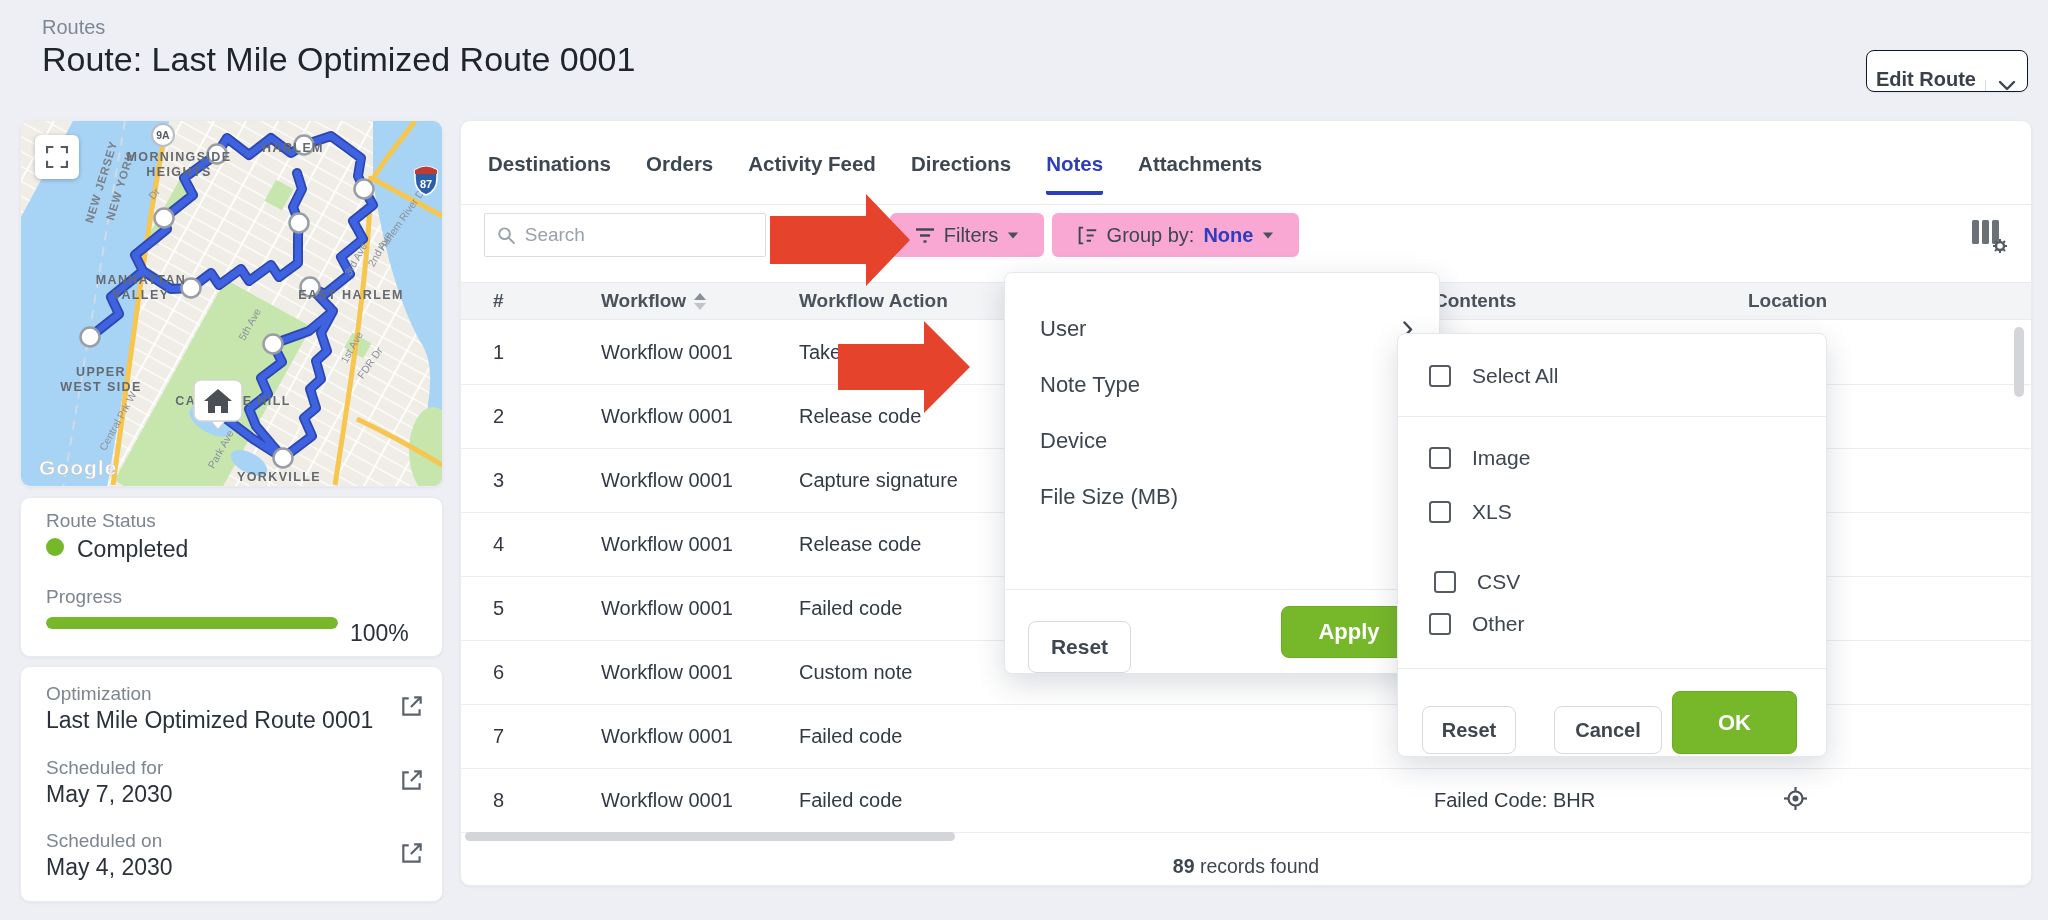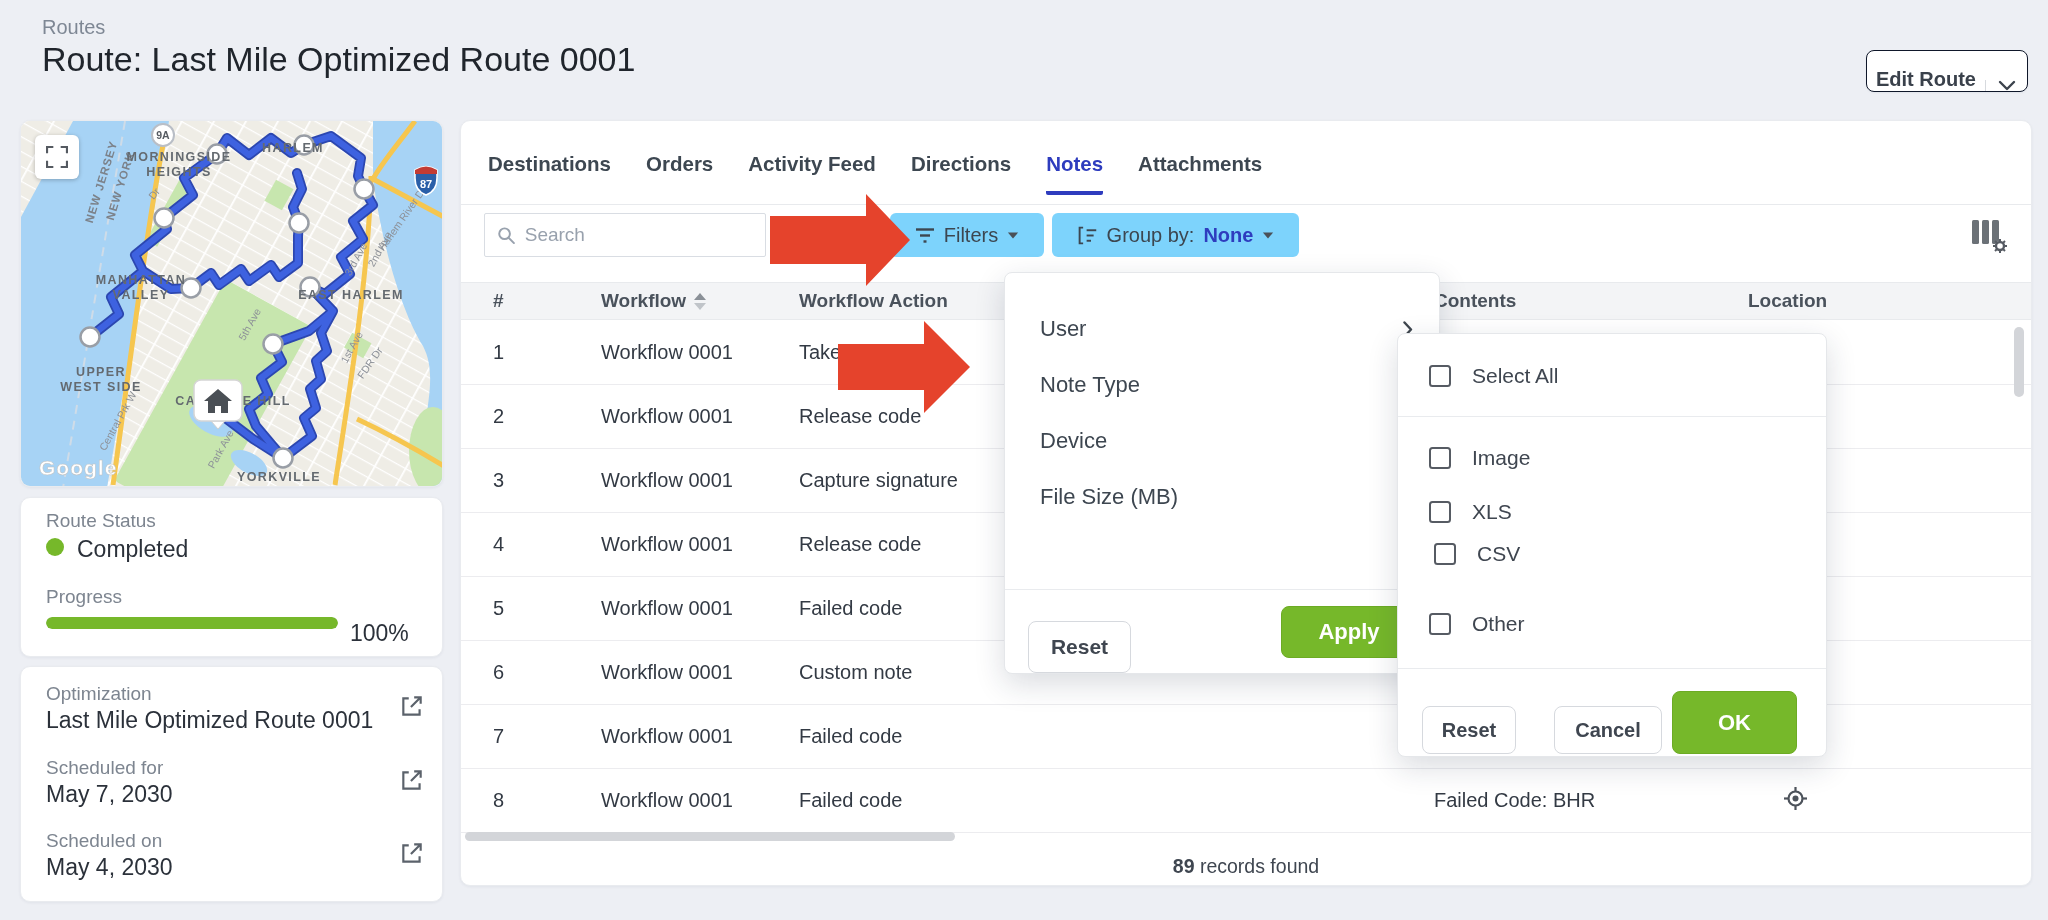--- a/index.html
+++ b/index.html
@@ -30,21 +30,21 @@
   
   .main-card { left:460px; top:120px; width:1572px; height:766px; }
   .tabs { left:488px; top:152px; display:flex; gap:35px; z-index:2; }
   .tab { font-size:20.5px; font-weight:600; color:#3d4751; padding-bottom:15px; cursor:pointer; border-bottom:4px solid transparent; }
   .tab.active { color:#2e3cbe; border-bottom-color:#2e3cbe; border-radius:2px; }
   .tabs-rule { left:461px; top:204px; width:1570px; height:1px; background:#e8eaed; }
 
   .search-box { left:484px; top:213px; width:282px; height:44px; background:#fff; border:1px solid #d9dde3; border-radius:2px; display:flex; align-items:center; padding:0 12px; gap:9px; }
   .search-box input { border:none; outline:none; font-size:19px; color:#3a414b; width:100%; font-family:inherit; background:transparent; }
   .search-box input::placeholder { color:#98a1ad; }
-  .tool-btn { position:absolute; background:#7dd3fc; border-radius:6px; height:44px; top:213px; display:flex; align-items:center; justify-content:center; gap:9px; cursor:pointer; font-size:20px; color:#3c4650; }
+  .tool-btn { position:absolute; background:#f9a8d4; border-radius:6px; height:44px; top:213px; display:flex; align-items:center; justify-content:center; gap:9px; cursor:pointer; font-size:20px; color:#3c4650; }
   .filters-btn { left:890px; width:154px; }
   .group-btn { left:1052px; width:247px; }
   .blue { color:#2e3cbe; font-weight:600; }
   .caret-down { width:0; height:0; border-left:6px solid transparent; border-right:6px solid transparent; border-top:7px solid #4a5057; }
   .colcfg { left:1968px; top:218px; width:44px; height:36px; cursor:pointer; }
 
   
   .thead { left:461px; top:282px; width:1570px; height:38px; background:#f3f4f6; border-top:1px solid #e8eaed; border-bottom:1px solid #e8eaed; }
   .grid-row { display:grid; grid-template-columns:108px 198px 635px 314px 1fr; padding-left:32px; align-items:center; height:100%; }
   .th { font-size:19px; font-weight:700; color:#4a525c; display:flex; align-items:center; gap:8px; }
@@ -441,21 +441,21 @@
   </div>
   <div class="divider" style="top:82px;"></div>
   <div class="chk-row" style="position:absolute;left:0;right:0;top:112px;">
     <span class="chk"></span>
     <span class="chk-label">Image</span>
   </div>
   <div class="chk-row" style="position:absolute;left:0;right:0;top:166px;">
     <span class="chk"></span>
     <span class="chk-label">XLS</span>
   </div>
-  <div class="chk-row" style="position:absolute;left:0;right:0;top:208px;padding-left:36px;">
+  <div class="chk-row" style="position:absolute;left:0;right:0;top:236px;padding-left:36px;">
     <span class="chk"></span>
     <span class="chk-label">CSV</span>
   </div>
   <div class="chk-row" style="position:absolute;left:0;right:0;top:278px;">
     <span class="chk"></span>
     <span class="chk-label">Other</span>
   </div>
   <div class="divider" style="top:334px;"></div>
   <div class="btn ghost" style="left:24px;top:357px;width:94px;height:48px;font-size:20px;">Reset</div>
   <div class="btn ghost" style="left:156px;top:357px;width:108px;height:48px;font-size:20px;">Cancel</div>

